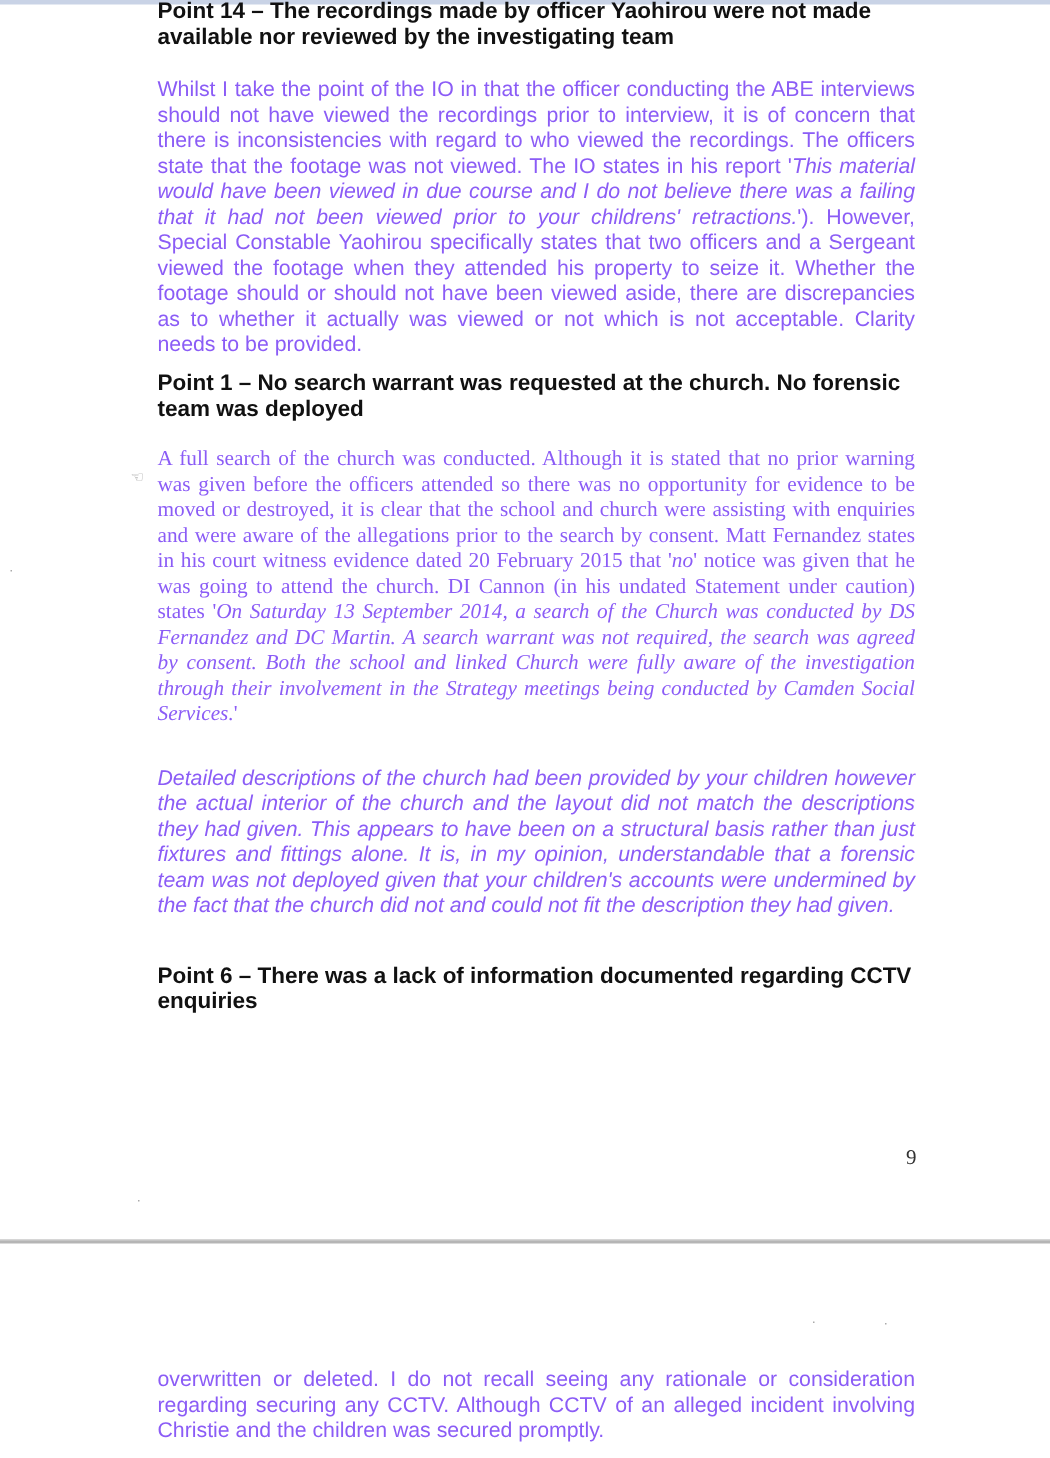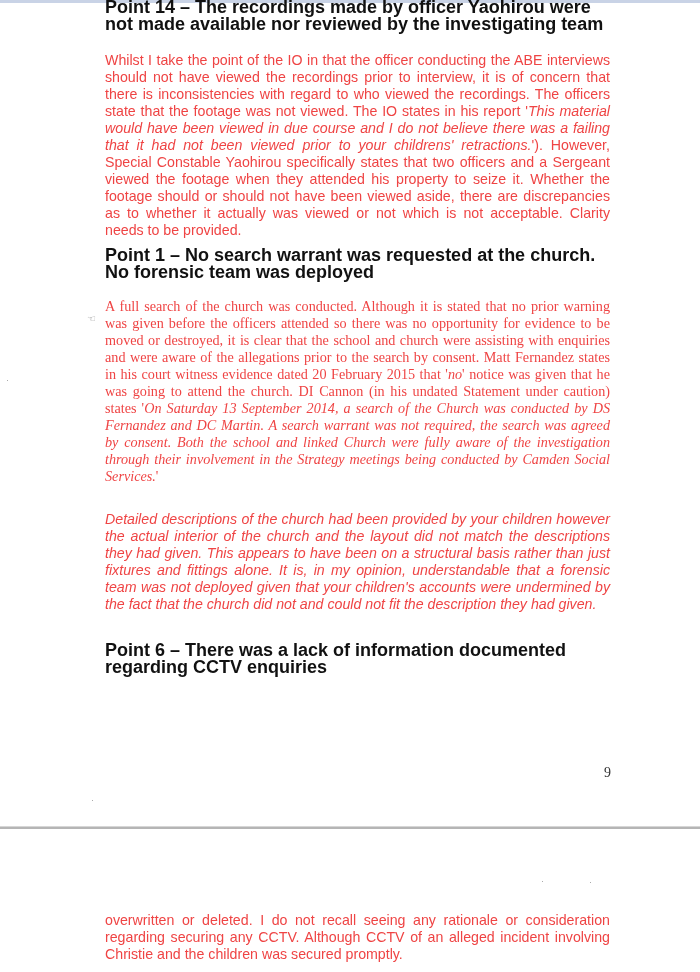--- a/index.html
+++ b/index.html
@@ -20,28 +20,28 @@
   .page1 { top: 0; height: 826px; }
   .page2 { top: 829px; height: 143px; text-decoration: underline; }
   .page-break {
     position: absolute; left: 0; top: 826px; width: 700px; height: 3px;
     background: #b5b5b5;
     border-top: 1px solid #d6d6d6;
     box-sizing: border-box;
   }
   .heading {
     position: absolute; left: 105px; width: 505px;
-    font-weight: bold; font-size: 18px; line-height: 17px;
+    font-weight: bold; font-size: 15px; line-height: 17px;
     color: #111;
   }
   .para {
     position: absolute; left: 105px; width: 505px;
     font-size: 14.2px; line-height: 17px;
     text-align: justify;
-    color: #ef4444;
+    color: #8b5cf6;
   }
   .para i { font-style: italic; }
   .page-number {
     position: absolute; left: 604px; top: 765px;
     font-family: "Liberation Serif", serif; font-size: 14px; color: #333;
   }
   .hand-icon {
     position: absolute; left: 87px; top: 314px; width: 14px; height: 10px;
     color: #9a9a9a; font-size: 10px; line-height: 10px;
   }

